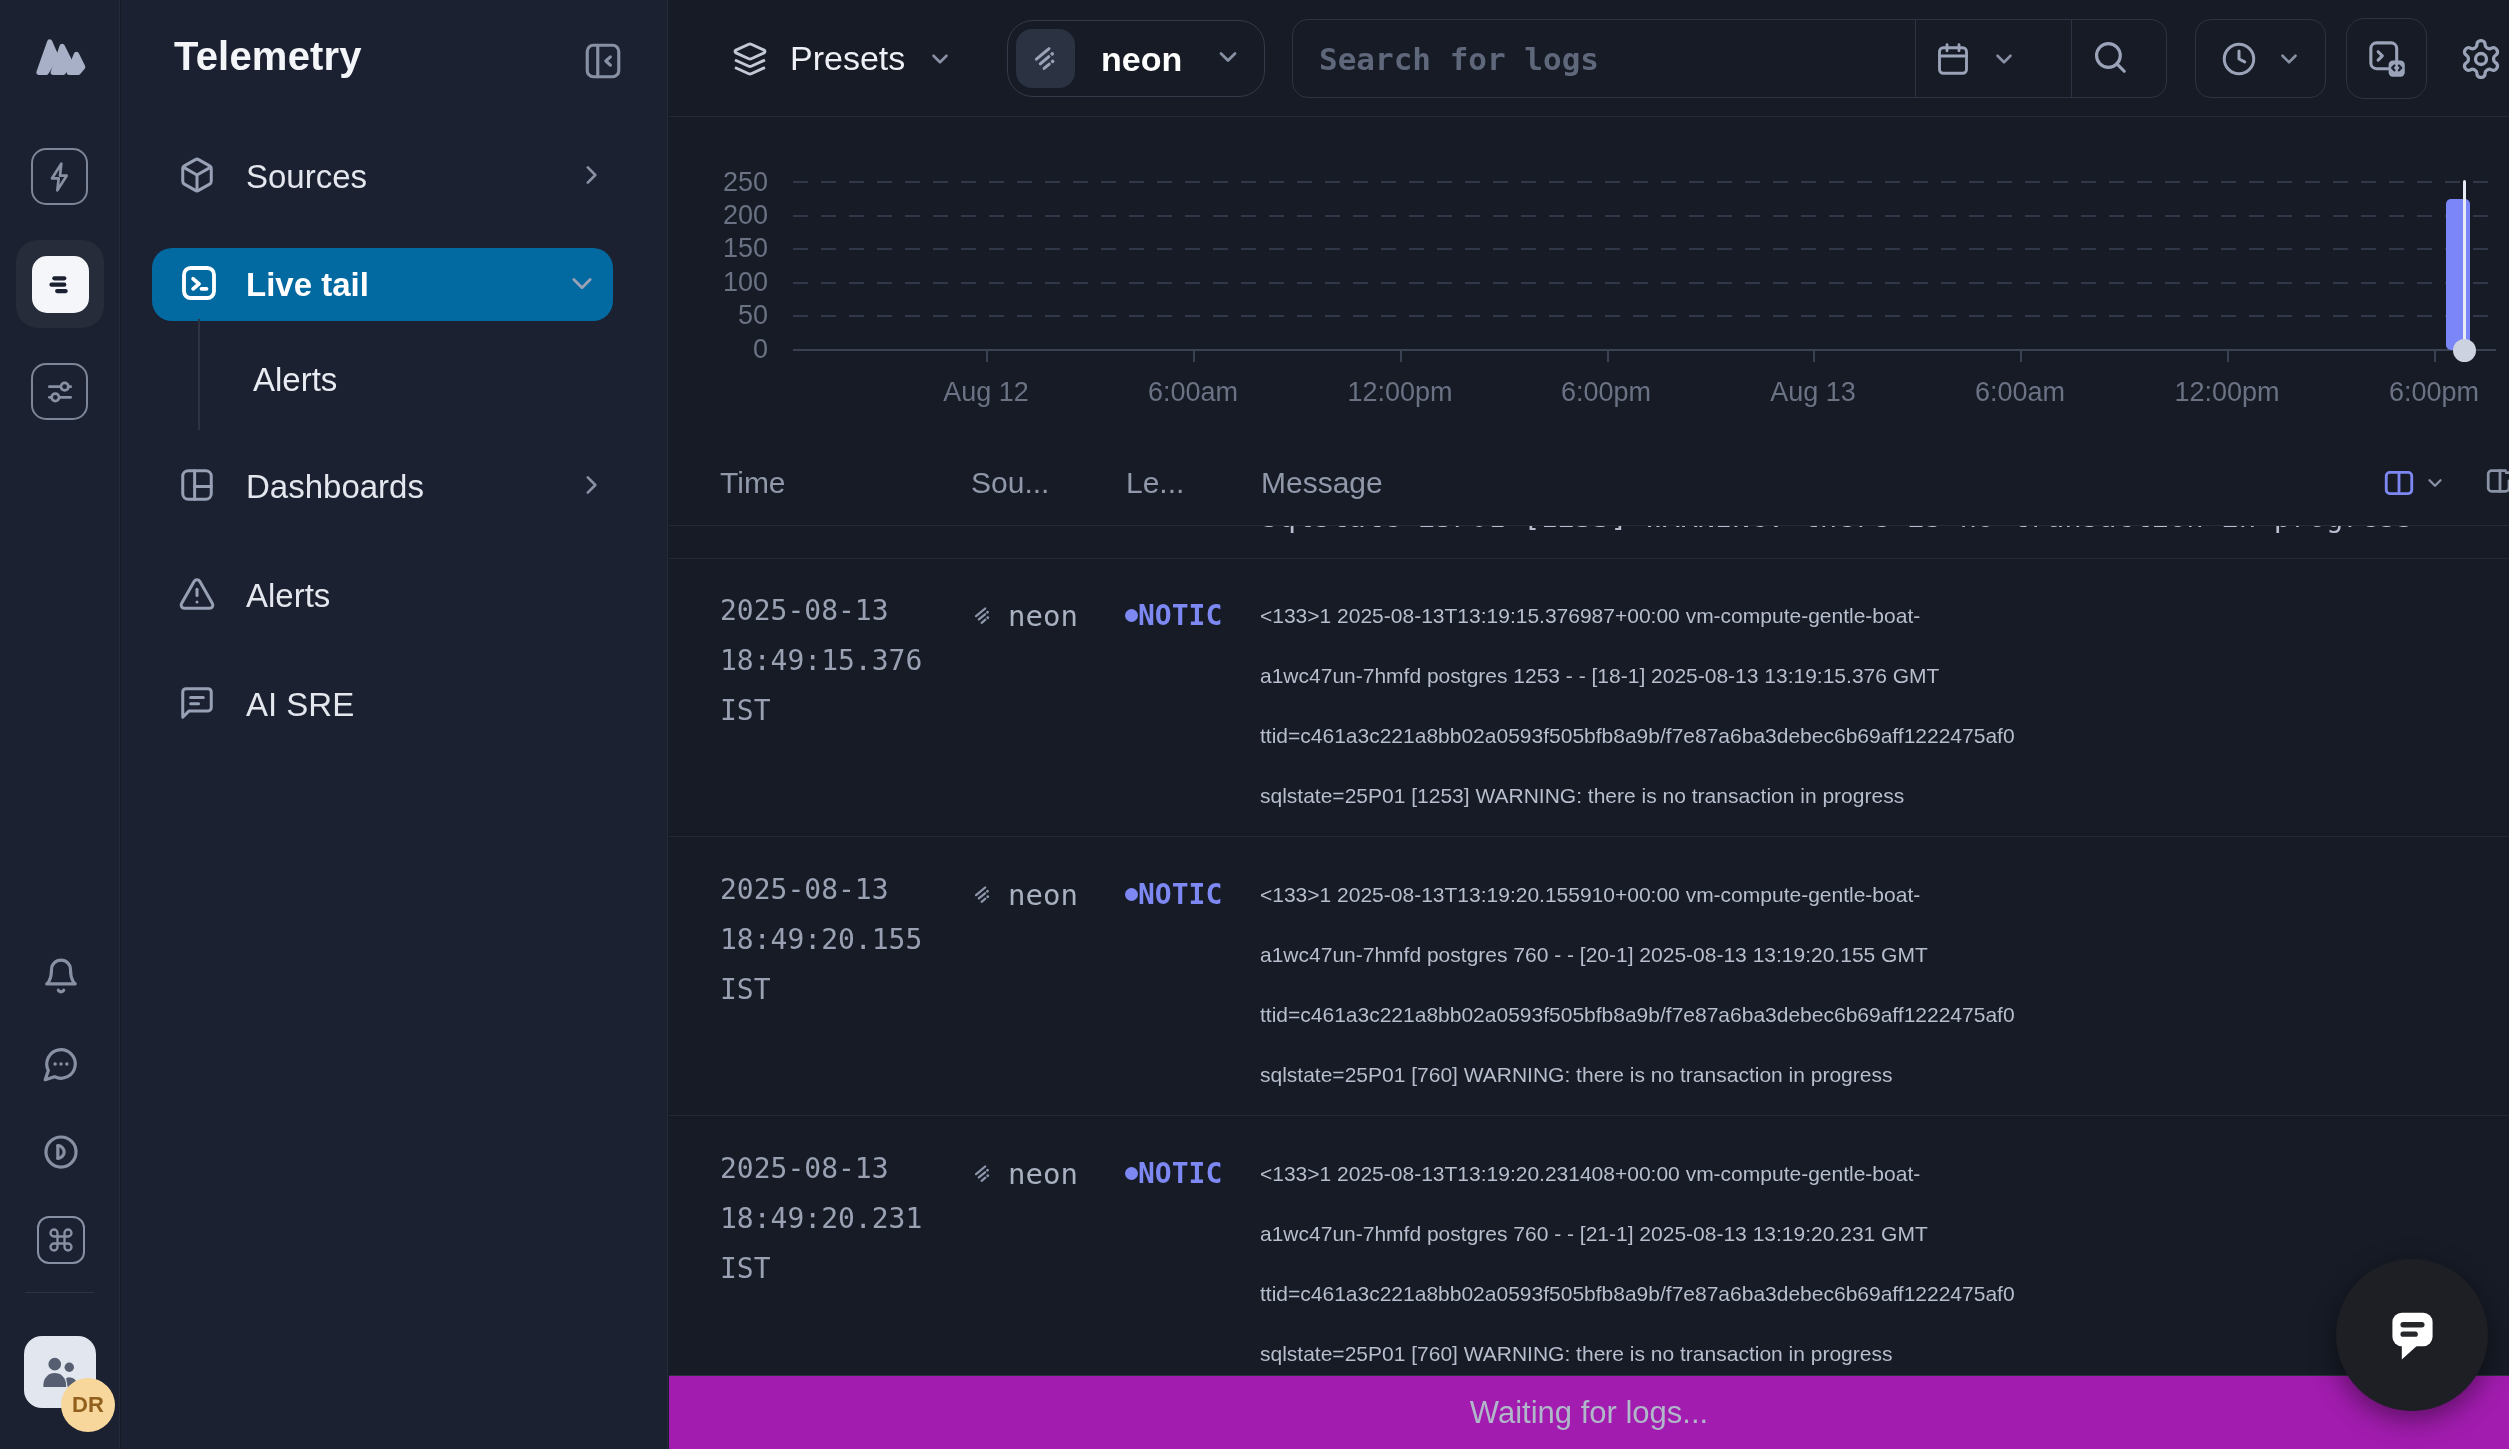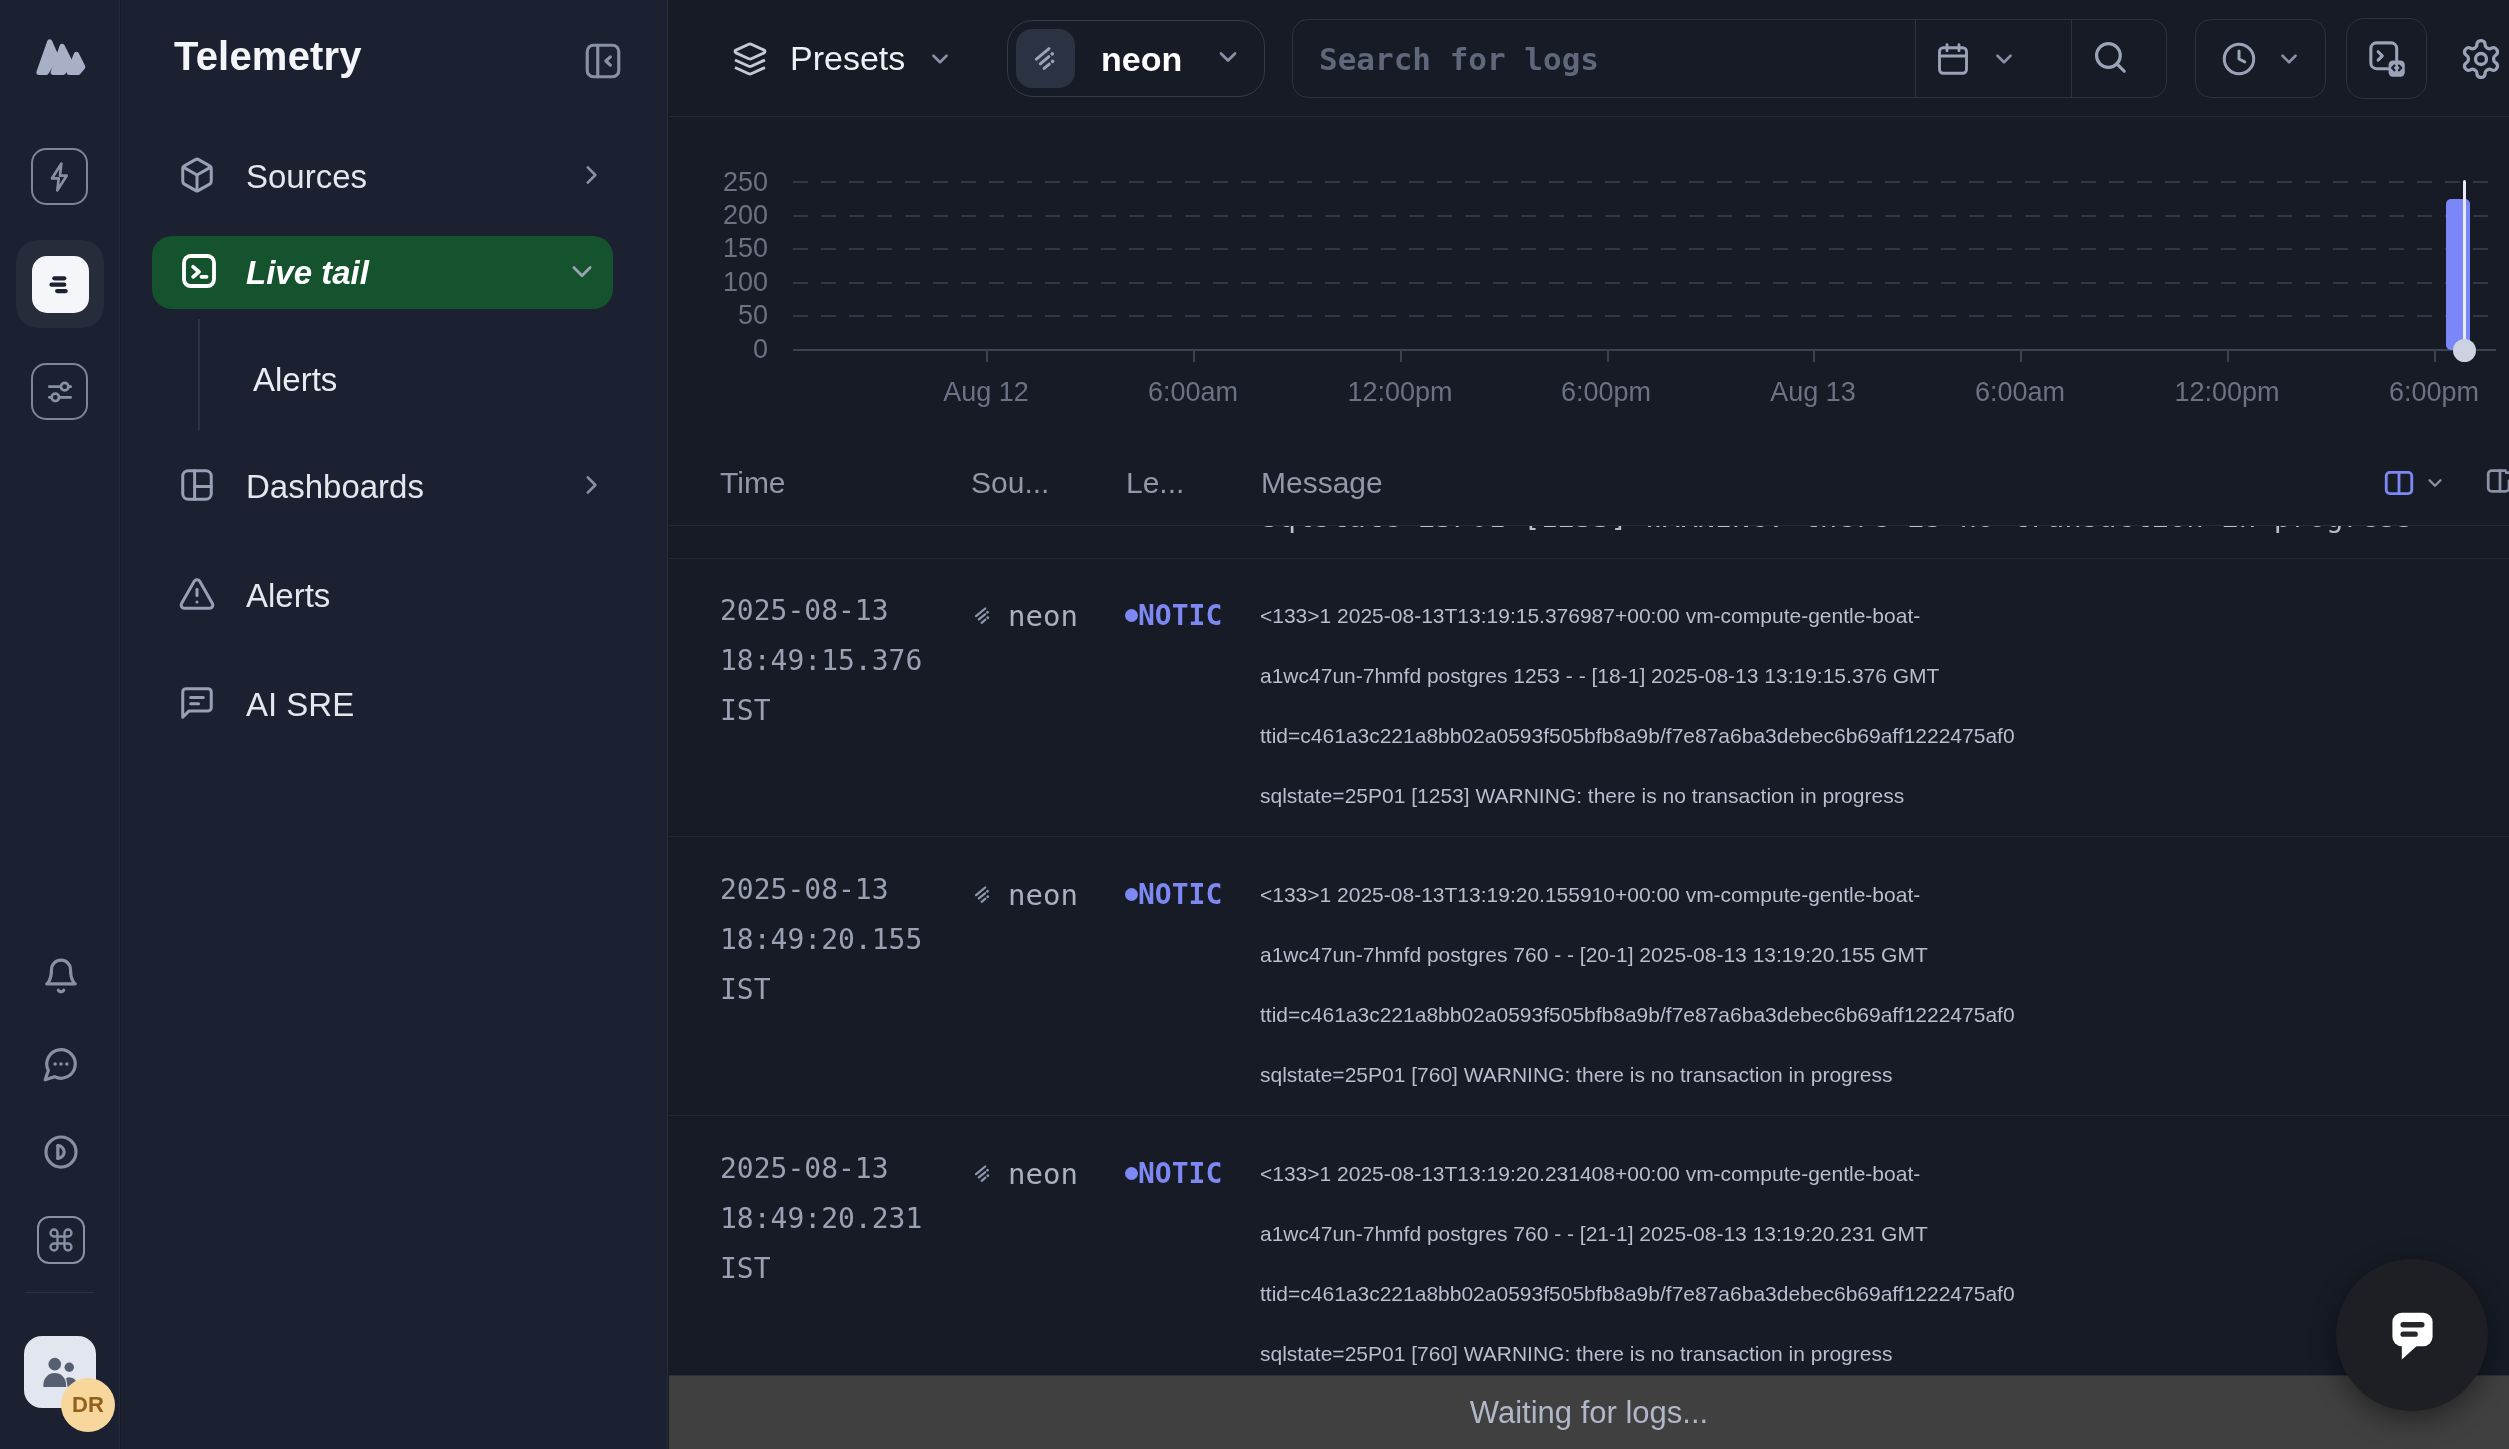--- a/index.html
+++ b/index.html
@@ -29,22 +29,22 @@
   
   .sidebar { position:absolute; left:121px; top:0; width:547px; height:1449px;
              background:#1b2130; border-right:1px solid #262c3a; z-index:10; }
   .sb-title { position:absolute; left:53px; top:34px; font-size:40px; font-weight:650; color:#f3f5f9; letter-spacing:0.2px; }
   .sb-collapse { position:absolute; left:461px; top:40px; width:42px; height:42px; }
   .sb-item { position:absolute; left:0; width:547px; height:69px; }
   .sb-item .ico { position:absolute; left:57px; top:50%; transform:translateY(-50%); }
   .sb-item .lbl { position:absolute; left:125px; top:50%; transform:translateY(-50%);
                   font-size:33px; font-weight:500; color:#e4e7ee; }
   .sb-item .chev { position:absolute; left:457px; top:50%; transform:translateY(-50%); }
-  .sb-active-pill { position:absolute; left:31px; top:236px; width:461px; height:73px;
-                    background:#14532d; border-radius:20px;font-style:italic; }
+  .sb-active-pill { position:absolute; left:31px; top:248px; width:461px; height:73px;
+                    background:#0369a1; border-radius:20px; }
   .sb-active-pill .ico { position:absolute; left:27px; top:50%; transform:translateY(-50%); }
   .sb-active-pill .lbl { position:absolute; left:94px; top:50%; transform:translateY(-50%);
                          font-size:33px; font-weight:600; color:#ffffff; }
   .sb-active-pill .chev { position:absolute; left:416px; top:50%; transform:translateY(-50%); }
   .sb-tree-line { position:absolute; left:77px; top:319px; width:2px; height:111px; background:#2d3342; }
   .sb-sub { position:absolute; left:0; top:345px; width:547px; height:69px; }
   .sb-sub .lbl { position:absolute; left:132px; top:50%; transform:translateY(-50%);
                  font-size:33px; font-weight:450; color:#e9ecf2; }
 
   
@@ -104,21 +104,21 @@
   .log-rows { position:absolute; left:0; top:558px; width:1840px; }
   .log-row { position:relative; width:1840px; border-bottom:1px solid #222835; padding:28px 0 10px 51px; }
   .lr-grid { display:grid; grid-template-columns:250px 155px 135px 1fr; }
   .lr-time { font-size:28px; line-height:50px; color:#99a1b3; }
   .lr-src { display:flex; align-items:center; gap:12px; height:59px; font-size:29px; color:#a9b0c0; }
   .lr-lvl { display:flex; align-items:center; height:59px; }
   .lr-lvl .dot { width:13px; height:13px; border-radius:50%; }
   .lr-lvl .txt { font-size:28px; font-weight:700; }
   .lr-msg { font-size:21px; line-height:60px; color:#b7becd; white-space:pre; overflow:hidden; }
 
-  .footer { position:absolute; left:0; top:1375px; width:1840px; height:74px; background:#404040;
+  .footer { position:absolute; left:0; top:1375px; width:1840px; height:74px; background:#a21caf;
             border-top:1px solid #2a3140; display:flex; align-items:center; justify-content:center; }
   .footer .txt { font-size:31px; color:#b0b7c9; }
 
   .fab { position:absolute; right:21px; bottom:38px; width:152px; height:152px; border-radius:50%;
          background:#1d1f24; z-index:60; display:flex; align-items:center; justify-content:center;
          box-shadow:0 8px 28px rgba(0,0,0,0.45); }
 </style>
 </head>
 <body>
 

